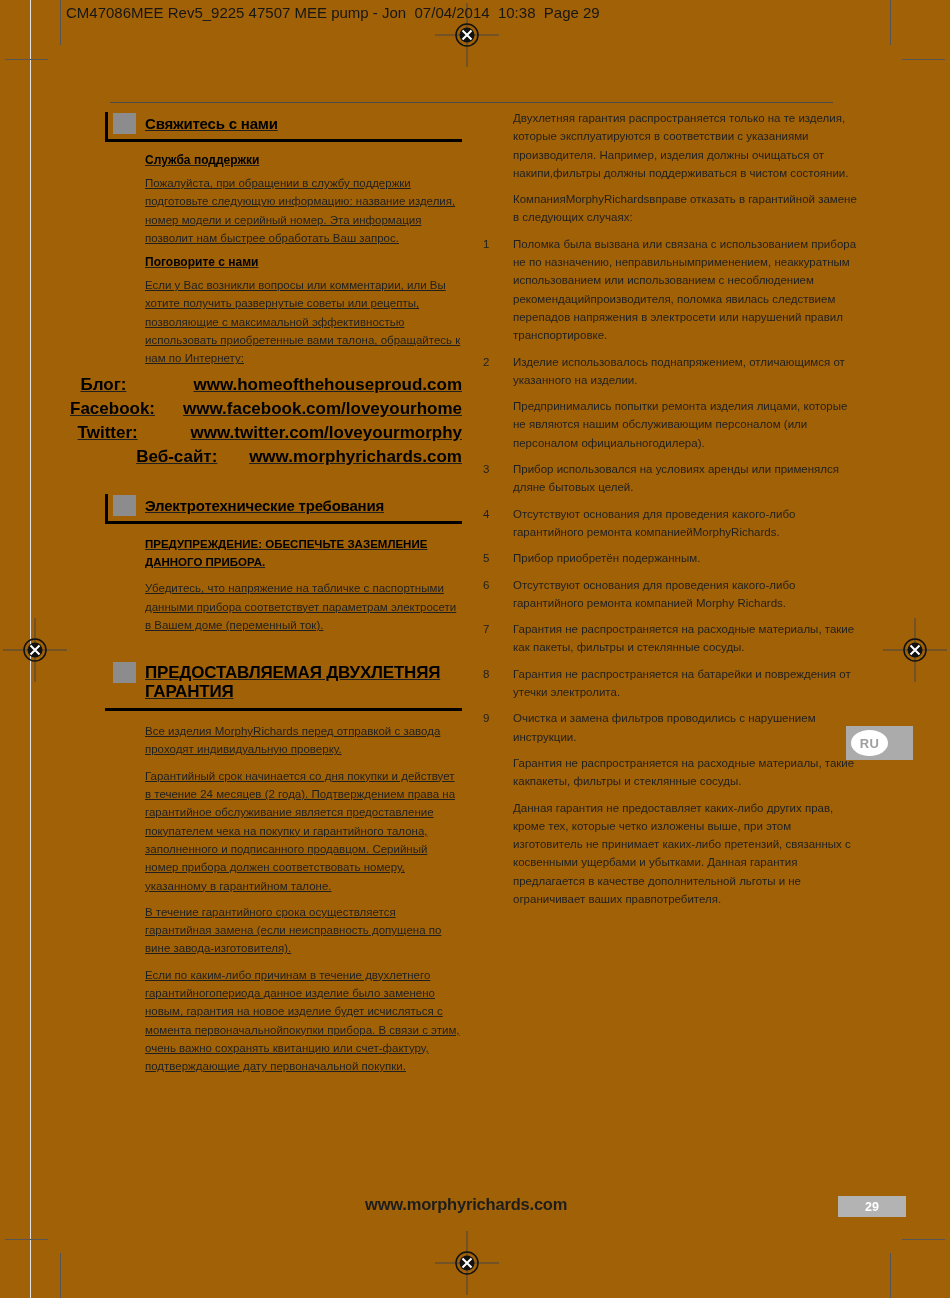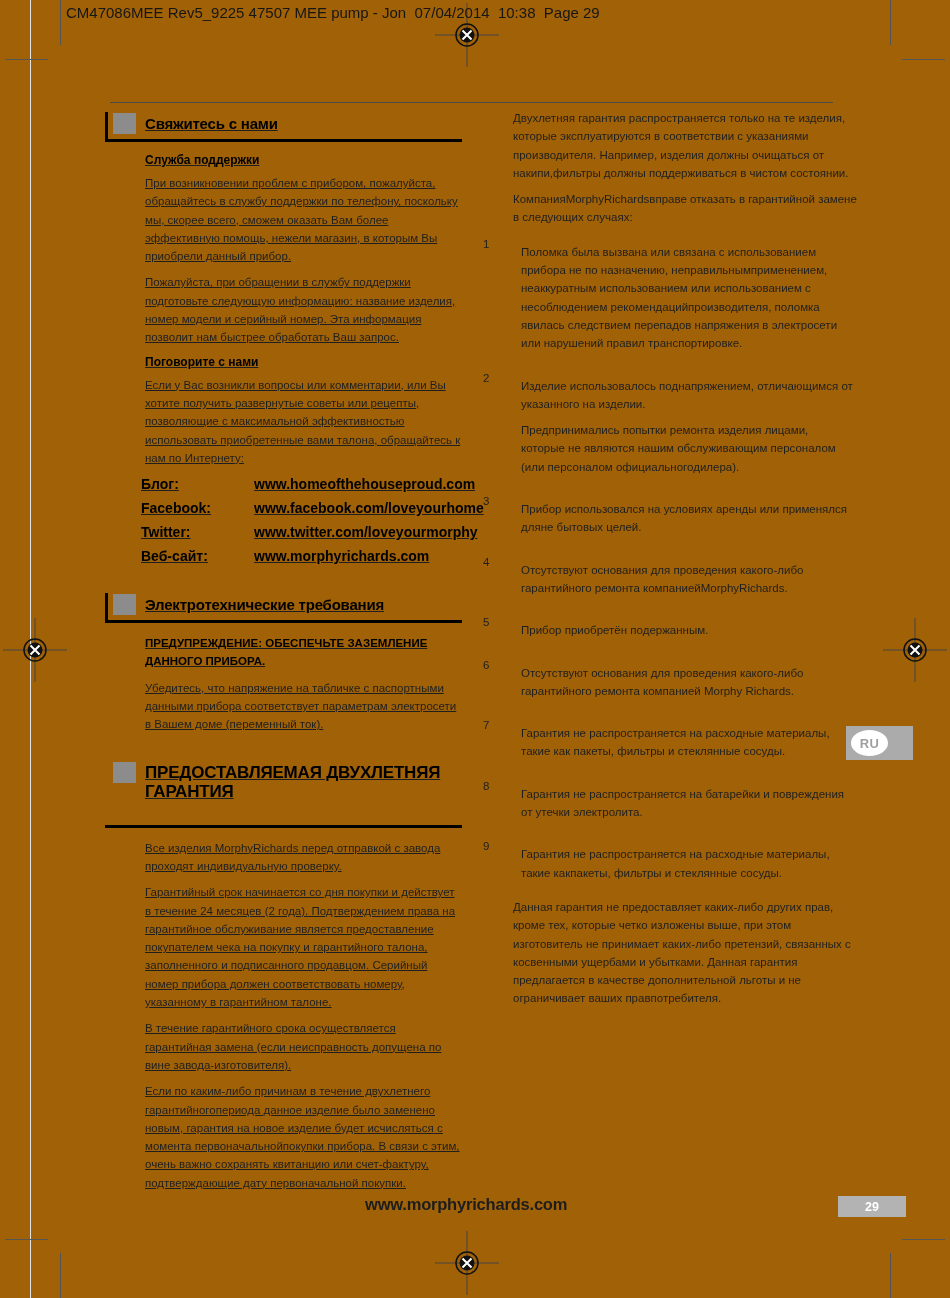--- a/index.html
+++ b/index.html
@@ -17,37 +17,37 @@
 
   .lcol { position:absolute; left:105px; top:112px; width:357px;text-decoration:underline; }
   .rcol { position:absolute; left:483px; top:109px; width:380px; }
 
   .sec-head { display:flex; align-items:flex-start; border-bottom:3px solid #000; padding:1px 0 5px 0; margin:0 0 11px 0; }
   .sec-head.tick { border-left:3px solid #000; }
   .sq { width:23px; height:21px; background:#8c8c8c; flex:none; }
   .sec-head.tick .sq { margin-left:5px; }
   .sec-head.plain .sq { margin-left:8px; }
   .sec-title { font-size:15px; font-weight:bold; color:#000; margin-left:9px; line-height:21px; letter-spacing:-0.2px; }
-  .sec-head.big { padding-bottom:24px;margin-top:27px; }
+  .sec-head.big { padding-bottom:7px;margin-top:27px; }
   .sec-head.big .sec-title { font-size:17px; line-height:19px; margin-top:1px; }
 
   .sub-h { font-size:12px; font-weight:bold; color:#000; margin:0 0 7px 40px; }
   .body-p { font-size:11.5px; line-height:18.3px; margin:0 0 8px 40px; }
   .warn { font-weight:bold; color:#000; }
   .mt-lg { margin-top:28px; }
   .mt-md { margin-top:10px; }
 
-  .contact-row { display:flex; margin:0 0 6px 36px; font-size:14px; font-weight:bold; color:#000; line-height:18px; }
+  .contact-row { display:flex; margin:0 0 6px 16px; font-size:17px; font-weight:bold; color:#000; line-height:18px;justify-content:flex-end; }
   .contact-label { width:113px; flex:none; }
 
   .rcol .rp { font-size:11.5px; line-height:18.3px; margin:0 0 8px 30px; }
   .item { display:flex; margin:0 0 8px 0; }
   .item-num { width:30px; flex:none; font-size:11.5px; line-height:18.3px; }
   .item-body { flex:1; }
-  .item-text, .item-extra { font-size:11.5px; line-height:18.3px; margin:8px; }
+  .item-text, .item-extra { font-size:11.5px; line-height:18.3px; margin:0; }
   .item-extra { margin-top:8px; }
 
   .ru-badge { position:absolute; left:846px; top:726px; width:67px; height:34px; background:#ababab; display:flex; align-items:center; }
   .ru-oval { width:37px; height:26px; background:#fff; border-radius:50%; margin-left:5px; display:flex; align-items:center; justify-content:center;
              font-size:13px; font-weight:bold; color:#9f9f9f; letter-spacing:0.3px; }
 
   .footer-logo { position:absolute; left:365px; top:1195px; font-size:16.5px; font-weight:bold; color:#1d1d1d; letter-spacing:-0.2px; }
   .page-num { position:absolute; left:838px; top:1196px; width:68px; height:21px; background:#b3b3b3; color:#fff;
               font-size:12.5px; font-weight:bold; display:flex; align-items:center; justify-content:center; }
 </style>
@@ -100,21 +100,20 @@
   <div class="top-rule"></div>
 
   <div class="lcol">
 
     <div class="sec-head tick">
       <span class="sq"></span>
       <span class="sec-title">Свяжитесь с нами</span>
     </div>
 
     <p class="sub-h">Служба поддержки</p>
-    <p class="body-p">При возникновении проблем с прибором, пожалуйста, обращайтесь в службу поддержки по телефону, поскольку мы, скорее всего, сможем оказать Вам более эффективную помощь, нежели магазин, в которым Вы приобрели данный прибор.</p>
     <p class="body-p">Пожалуйста, при обращении в службу поддержки подготовьте следующую информацию: название изделия, номер модели и серийный номер. Эта информация позволит нам быстрее обработать Ваш запрос.</p>
 
     <p class="sub-h">Поговорите с нами</p>
     <p class="body-p">Если у Вас возникли вопросы или комментарии, или Вы хотите получить развернутые советы или рецепты, позволяющие с максимальной эффективностью использовать приобретенные вами талона, обращайтесь к нам по Интернету:</p>
 
     <div class="contact-row">
       <span class="contact-label">Блог:</span>
       <span class="contact-value">www.homeofthehouseproud.com</span>
     </div>
     <div class="contact-row">
@@ -196,20 +195,21 @@
     </div>
     <div class="item">
       <span class="item-num">8</span>
       <div class="item-body">
         <p class="item-text">Гарантия не распространяется на батарейки и повреждения от утечки электролита.</p>
       </div>
     </div>
     <div class="item">
       <span class="item-num">9</span>
       <div class="item-body">
+        <p class="item-text">Очистка и замена фильтров проводились с нарушением инструкции.</p>
         <p class="item-extra">Гарантия не распространяется на расходные материалы, такие какпакеты, фильтры и стеклянные сосуды.</p>
       </div>
     </div>
 
     <p class="rp">Данная гарантия не предоставляет каких-либо других прав, кроме тех, которые четко изложены выше, при этом изготовитель не принимает каких-либо претензий, связанных с косвенными ущербами и убытками. Данная гарантия предлагается в качестве дополнительной льготы и не ограничивает ваших правпотребителя.</p>
   </div>
 
   <div class="ru-badge">
     <span class="ru-oval">RU</span>
   </div>

